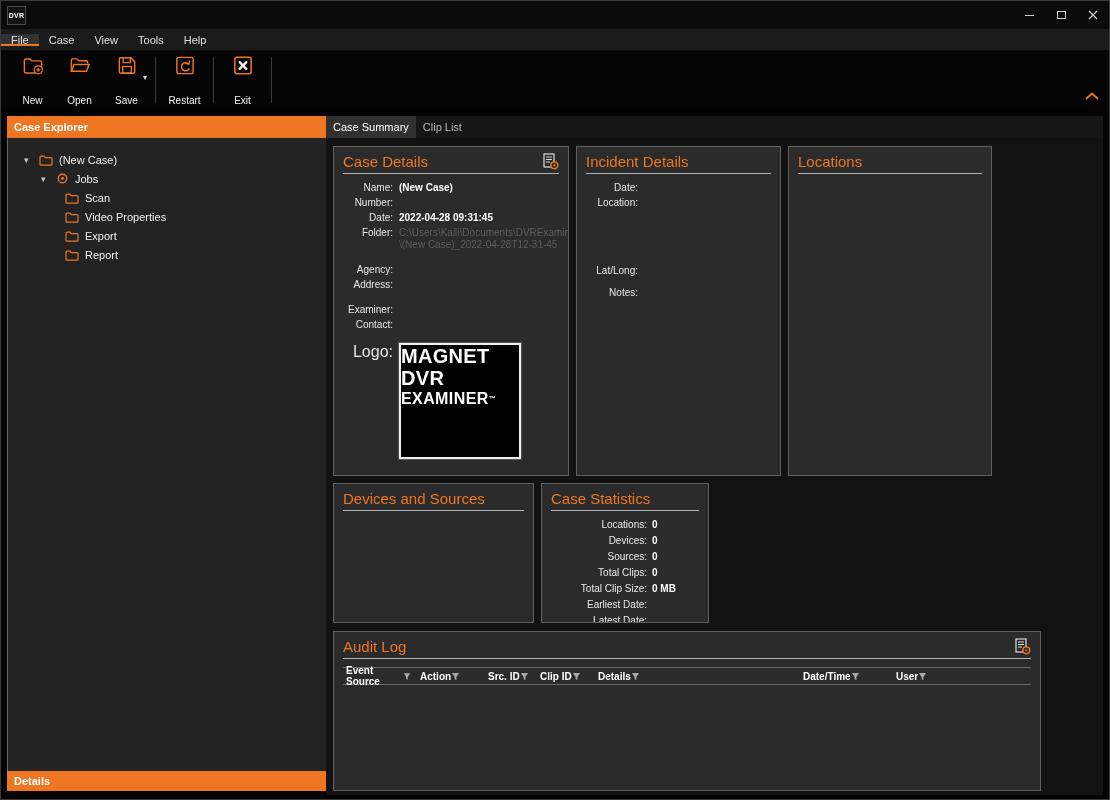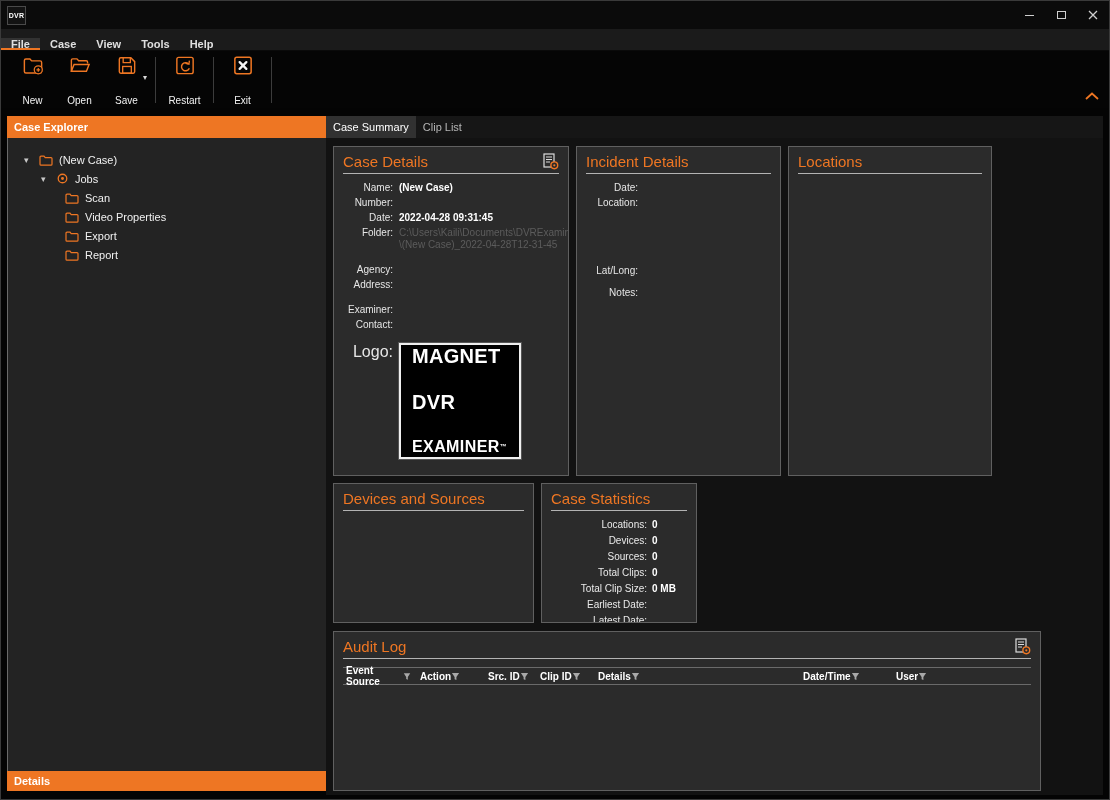--- a/index.html
+++ b/index.html
@@ -10,21 +10,21 @@
   
   .titlebar { position:relative; height:28px; background:#0b0b0b; display:flex; align-items:center; flex:none; }
   .app-logo { width:19px; height:19px; margin-left:6px; background:#131313; border:1px solid #4a4a4a; color:#fff; font-size:7px; font-weight:bold; display:flex; align-items:center; justify-content:center; letter-spacing:.3px; }
   .win-title { position:absolute; left:0; right:0; text-align:center; font-size:11px; color:#e4e4e4; pointer-events:none; }
   .win-controls { margin-left:auto; display:flex; height:100%; }
   .win-btn { width:32px; height:100%; display:flex; align-items:center; justify-content:center; cursor:default; }
   .ic-min { width:9px; height:1px; background:#cfcfcf; }
   .ic-max { width:9px; height:8px; border:1px solid #cfcfcf; }
 
   
-  .menubar { height:22px; background:#1b1b1b; display:flex; align-items:flex-end; flex:none; border-bottom:1px solid #0a0a0a;font-weight:bold; }
+  .menubar { height:22px; background:#1b1b1b; display:flex; align-items:center; flex:none; border-bottom:1px solid #0a0a0a; }
   .menu-item { padding:0 10px; font-size:11px; color:#e0e0e0; display:flex; align-items:center; }
   .menu-item.active { background:#323232; box-shadow:inset 0 -2px 0 #ee7623; }
 
   
   .toolbar { position:relative; height:57px; background:#050505; display:flex; align-items:center; padding-left:8px; flex:none; }
   .tb-btn { width:47px; height:52px; display:flex; flex-direction:column; align-items:center; justify-content:center; position:relative; }
   .tb-label { font-size:10px; color:#f2f2f2; margin-top:18px; }
   .tb-caret { position:absolute; right:3px; top:19px; font-size:8px; color:#d8d8d8; }
   .tb-divider { width:1px; height:46px; background:#3c3c3c; margin:0 5px; }
   .ribbon-collapse { position:absolute; right:10px; bottom:4px; cursor:default; }
@@ -54,37 +54,37 @@
   .content { position:relative; flex:1; background:#121212; }
 
   
   .panel { position:absolute; background:#2b2b2b; border:1px solid #606060; padding:6px 9px; overflow:hidden; }
   .panel-head { display:flex; justify-content:space-between; align-items:flex-start; border-bottom:1px solid #b3b3b3; padding-bottom:3px; margin-bottom:8px; }
   .panel-title { color:#ee7623; font-size:15px; font-weight:400; }
   .p-case-details { left:7px; top:8px; width:236px; height:330px; }
   .p-incident    { left:250px; top:8px; width:205px; height:330px; }
   .p-locations   { left:462px; top:8px; width:204px; height:330px; }
   .p-devices     { left:7px; top:345px; width:201px; height:140px; }
-  .p-stats       { left:215px; top:345px; width:156px; height:140px; }
+  .p-stats       { left:215px; top:345px; width:168px; height:140px; }
   .p-audit       { left:7px; top:493px; width:708px; height:160px; }
 
   
   .frow { display:flex; font-size:10px; line-height:12px; margin-bottom:3px; min-height:12px; }
   .flabel { width:50px; text-align:right; margin-right:6px; color:#e6e6e6; flex:none; }
   .flabel.w52 { width:52px; }
   .fvalue { color:#fff; }
   .strong { font-weight:bold; }
   .dim { color:#5c5c5c; }
   .gap { margin-top:13px; }
   .gap-xl { margin-top:56px; }
   .gap-md { margin-top:10px; }
 
   
   .logo-row { display:flex; margin-top:12px; }
-  .magnet-logo { width:122px; height:116px; background:#000; border:2px solid #efefef; outline:1px solid #555; display:flex; flex-direction:column; justify-content:space-between; padding-left:11px; }
+  .magnet-logo { width:122px; height:116px; background:#000; border:2px solid #efefef; outline:1px solid #555; display:flex; flex-direction:column; justify-content:flex-start; }
   .ml1,.ml2 { font-size:20px; font-weight:800; color:#fff; line-height:22px; letter-spacing:.3px; }
   .ml3 { font-size:16px; font-weight:700; color:#fff; line-height:20px; letter-spacing:.4px; }
   .tm { font-size:7px; vertical-align:top; }
 
   
   .srow { display:flex; font-size:10px; line-height:12px; margin-bottom:4px; min-height:12px; }
   .slabel { width:96px; text-align:right; margin-right:5px; color:#eaeaea; flex:none; }
   .svalue { color:#fff; font-weight:bold; }
 
   

